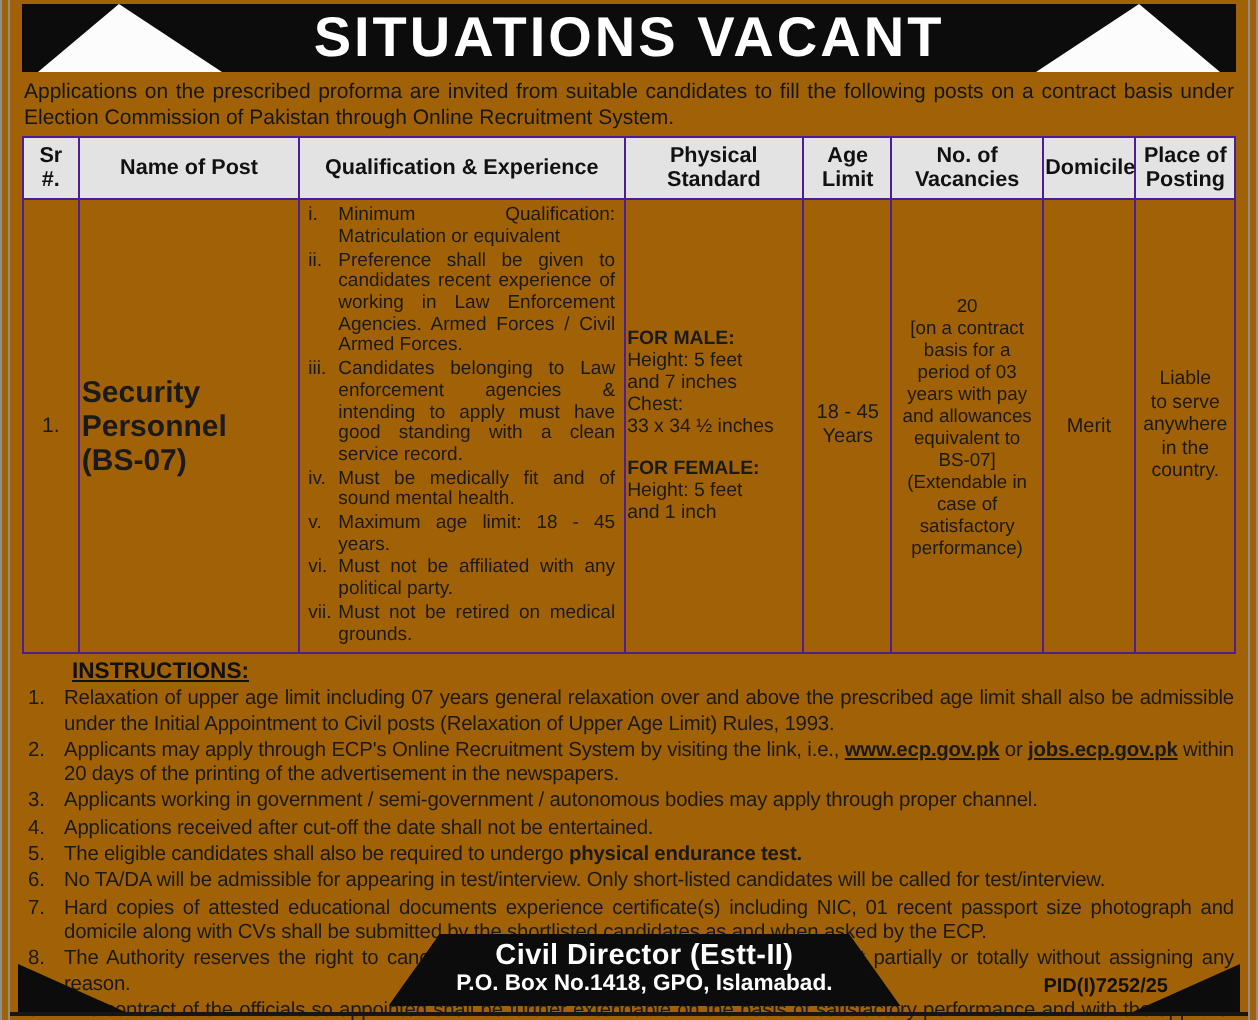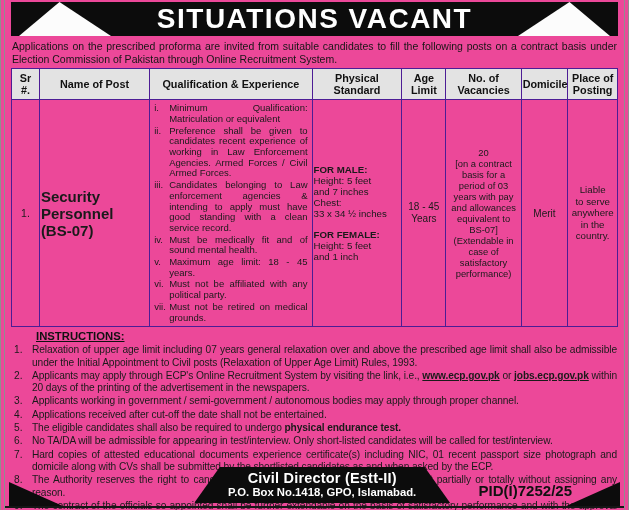--- a/index.html
+++ b/index.html
@@ -1,19 +1,19 @@
 <!DOCTYPE html>
 <html><head>
 <meta charset="utf-8">
 <style>
   * { box-sizing: border-box; }
   html,body { margin:0; padding:0; background:#ffffff; }
   .page {
     width:629px; height:510px; position:relative; overflow:hidden;
-    background:#ec4899; color:#1a1a1a;
+    background:#a16207; color:#1a1a1a;
     font-family:"Liberation Sans", sans-serif;
     border-left:1px solid #8f8f8f; border-right:1px solid #8f8f8f;
   }
   .inner {
     position:absolute; left:3px; right:3px; top:0; bottom:0;
     border-left:1px solid #8f8f8f; border-right:1px solid #8f8f8f;
     padding:2px 6px 0 6px;
   }
   
   .band {
@@ -70,21 +70,21 @@
   .ins-text { flex:1; font-size:10.2px; line-height:12.3px; text-align:justify; letter-spacing:-0.1px; }
   
   .sig-box {
     position:absolute; left:50%; bottom:7px; transform:translateX(-47%);
     width:256px; background:#0c0c0c; color:#fff; text-align:center;
     clip-path:polygon(10% 0, 90% 0, 100% 100%, 0 100%);
     padding:3px 16px 4px 16px; z-index:3;
   }
   .sig-title { font-weight:bold; font-size:14.5px; line-height:16px; letter-spacing:0.2px; }
   .sig-addr { font-weight:bold; font-size:11.3px; line-height:13px; }
-  .pid { position:absolute; right:52px; bottom:11px; font-weight:bold; font-size:15px; color:#111; }
+  .pid { position:absolute; right:40px; bottom:11px; font-weight:bold; font-size:10px; color:#111; }
   .corner-tri { position:absolute; bottom:3px; width:56px; height:25px; background:#0c0c0c; }
   .corner-tri-left  { left:4px;  clip-path:polygon(0 0, 100% 100%, 0 100%); }
   .corner-tri-right { right:4px; clip-path:polygon(100% 0, 100% 100%, 0 100%); }
   .bottom-rule { position:absolute; left:0; right:0; bottom:2px; height:2.5px; background:#161616; }
 </style>
 </head>
 <body>
 
 <div class="page">
   <div class="inner">

